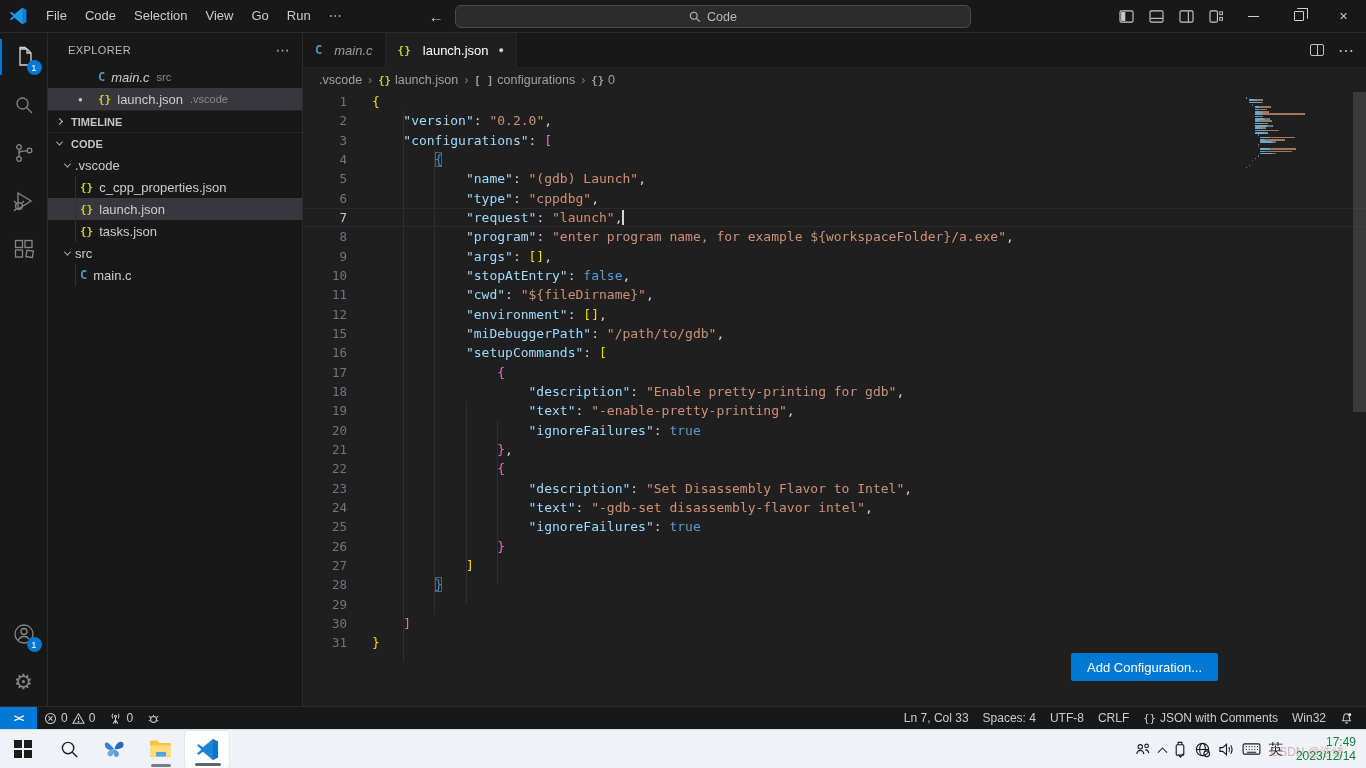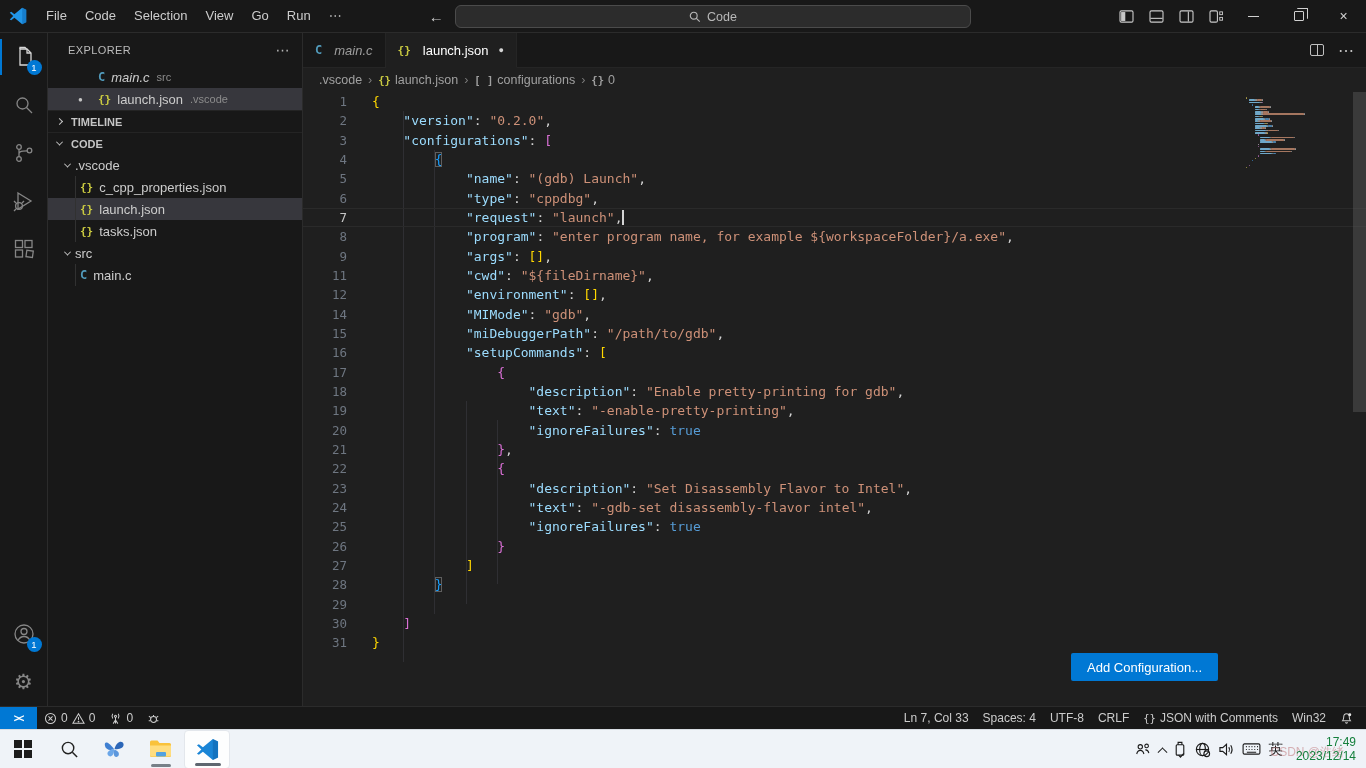--- a/index.html
+++ b/index.html
@@ -349,23 +349,23 @@
       <div id="code-lines">
           <div class="line"><span class="ln mono">1</span><span class="y">{</span></div>
           <div class="line"><span class="ln mono">2</span><span class="p">    </span><span class="k">"version"</span><span class="p">: </span><span class="s">"0.2.0"</span><span class="p">,</span></div>
           <div class="line"><span class="ln mono">3</span><span class="p">    </span><span class="k">"configurations"</span><span class="p">: </span><span class="m">[</span></div>
           <div class="line"><span class="ln mono">4</span><span class="p">        </span><span class="u box">{</span></div>
           <div class="line"><span class="ln mono">5</span><span class="p">            </span><span class="k">"name"</span><span class="p">: </span><span class="s">"(gdb) Launch"</span><span class="p">,</span></div>
           <div class="line"><span class="ln mono">6</span><span class="p">            </span><span class="k">"type"</span><span class="p">: </span><span class="s">"cppdbg"</span><span class="p">,</span></div>
           <div class="line cur"><span class="ln mono">7</span><span class="p">            </span><span class="k">"request"</span><span class="p">: </span><span class="s">"launch"</span><span class="p">,</span><span class="caret"></span></div>
           <div class="line"><span class="ln mono">8</span><span class="p">            </span><span class="k">"program"</span><span class="p">: </span><span class="s">"enter program name, for example ${workspaceFolder}/a.exe"</span><span class="p">,</span></div>
           <div class="line"><span class="ln mono">9</span><span class="p">            </span><span class="k">"args"</span><span class="p">: </span><span class="y">[]</span><span class="p">,</span></div>
+          <div class="line"><span class="ln mono">10</span><span class="p">            </span><span class="k">"stopAtEntry"</span><span class="p">: </span><span class="b">false</span><span class="p">,</span></div>
           <div class="line"><span class="ln mono">11</span><span class="p">            </span><span class="k">"cwd"</span><span class="p">: </span><span class="s">"${fileDirname}"</span><span class="p">,</span></div>
           <div class="line"><span class="ln mono">12</span><span class="p">            </span><span class="k">"environment"</span><span class="p">: </span><span class="y">[]</span><span class="p">,</span></div>
-          <div class="line"><span class="ln mono">14</span><span class="p">            </span><span class="k">"MIMode"</span><span class="p">: </span><span class="s">"gdb"</span><span class="p">,</span></div>
           <div class="line"><span class="ln mono">15</span><span class="p">            </span><span class="k">"miDebuggerPath"</span><span class="p">: </span><span class="s">"/path/to/gdb"</span><span class="p">,</span></div>
           <div class="line"><span class="ln mono">16</span><span class="p">            </span><span class="k">"setupCommands"</span><span class="p">: </span><span class="y">[</span></div>
           <div class="line"><span class="ln mono">17</span><span class="p">                </span><span class="m">{</span></div>
           <div class="line"><span class="ln mono">18</span><span class="p">                    </span><span class="k">"description"</span><span class="p">: </span><span class="s">"Enable pretty-printing for gdb"</span><span class="p">,</span></div>
           <div class="line"><span class="ln mono">19</span><span class="p">                    </span><span class="k">"text"</span><span class="p">: </span><span class="s">"-enable-pretty-printing"</span><span class="p">,</span></div>
           <div class="line"><span class="ln mono">20</span><span class="p">                    </span><span class="k">"ignoreFailures"</span><span class="p">: </span><span class="b">true</span></div>
           <div class="line"><span class="ln mono">21</span><span class="p">                </span><span class="m">}</span><span class="p">,</span></div>
           <div class="line"><span class="ln mono">22</span><span class="p">                </span><span class="m">{</span></div>
           <div class="line"><span class="ln mono">23</span><span class="p">                    </span><span class="k">"description"</span><span class="p">: </span><span class="s">"Set Disassembly Flavor to Intel"</span><span class="p">,</span></div>
           <div class="line"><span class="ln mono">24</span><span class="p">                    </span><span class="k">"text"</span><span class="p">: </span><span class="s">"-gdb-set disassembly-flavor intel"</span><span class="p">,</span></div>

